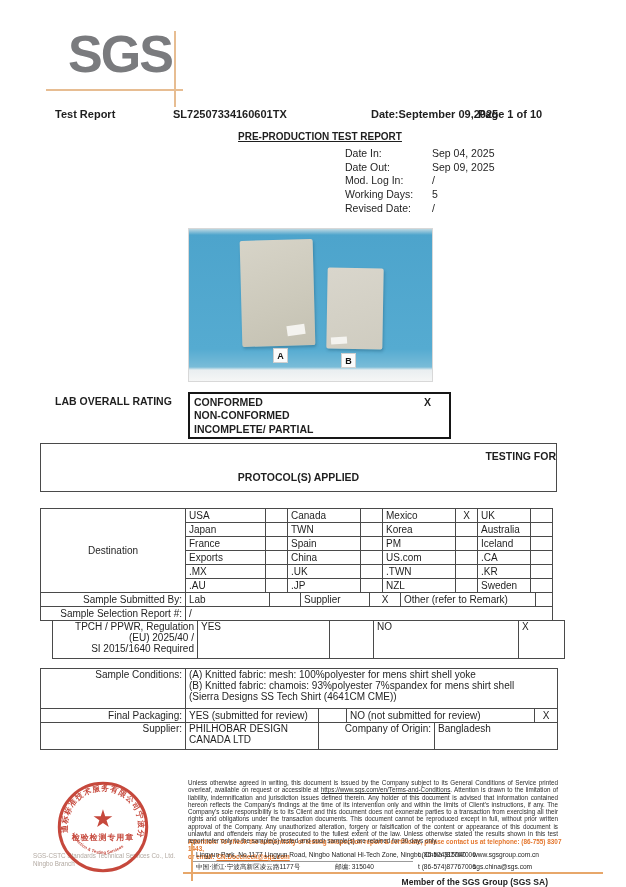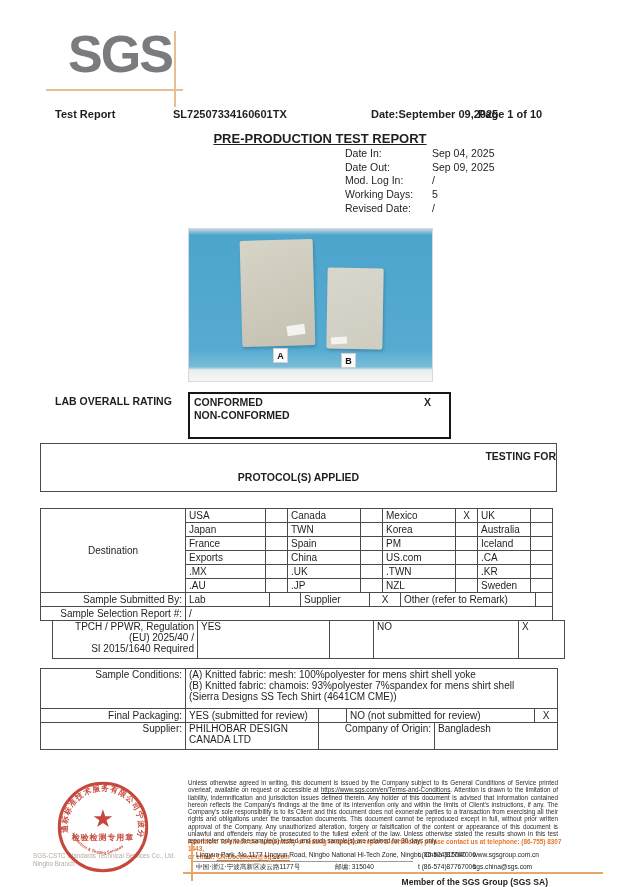--- a/index.html
+++ b/index.html
@@ -10,21 +10,21 @@
   
   .logo-text{position:absolute;left:68px;top:28px;font-size:52px;font-weight:bold;color:#7a7b7e;letter-spacing:-2px;line-height:1;}
   .cross-h{position:absolute;left:46px;top:89px;width:137px;height:2px;background:#e7bd92;}
   .cross-v{position:absolute;left:174px;top:31px;width:2px;height:76px;background:#e7bd92;}
   
   .hdr{position:absolute;top:108px;font-size:11px;font-weight:bold;white-space:nowrap;}
   .hdr-title{left:55px;}
   .hdr-no{left:173px;}
   .hdr-date{left:371px;}
   .hdr-page{left:478px;}
-  .doc-title{position:absolute;left:40px;top:131px;width:560px;text-align:center;font-size:13px;font-weight:bold;}
+  .doc-title{position:absolute;left:40px;top:131px;width:560px;text-align:center;font-size:10px;font-weight:bold;}
   .doc-title span{text-decoration:underline;}
   
   .dates{position:absolute;left:345px;top:146px;font-size:10.5px;}
   .dates .row{display:flex;height:13.7px;align-items:center;}
   .dates .dl{width:87px;}
   .dates .dv{}
   
   .photo{position:absolute;left:188px;top:228px;width:243px;height:152px;
     background:linear-gradient(180deg,#bcd8e2 0px,#4da4cc 6px,#55abd1 120px,#79bcd8 138px,#e9eef0 141px,#f5f6f6 152px);
     border:1px solid #d8d8d8;}
@@ -122,20 +122,24 @@
   <div class="rating-label">LAB OVERALL RATING</div>
   <div class="rating-box">
     <div class="rating-line">
       <span>CONFORMED</span>
       <span class="rating-mark">X</span>
     </div>
     <div class="rating-line">
       <span>NON-CONFORMED</span>
       <span class="rating-mark"></span>
     </div>
+    <div class="rating-line">
+      <span>INCOMPLETE/ PARTIAL</span>
+      <span class="rating-mark"></span>
+    </div>
   </div>
 
   <div class="testing-box">
     <div class="l1">TESTING FOR</div>
     <div class="l2">PROTOCOL(S) APPLIED</div>
   </div>
 
   <div class="tblwrap" style="top:508px;">
     <table class="tbl">
       <colgroup>

